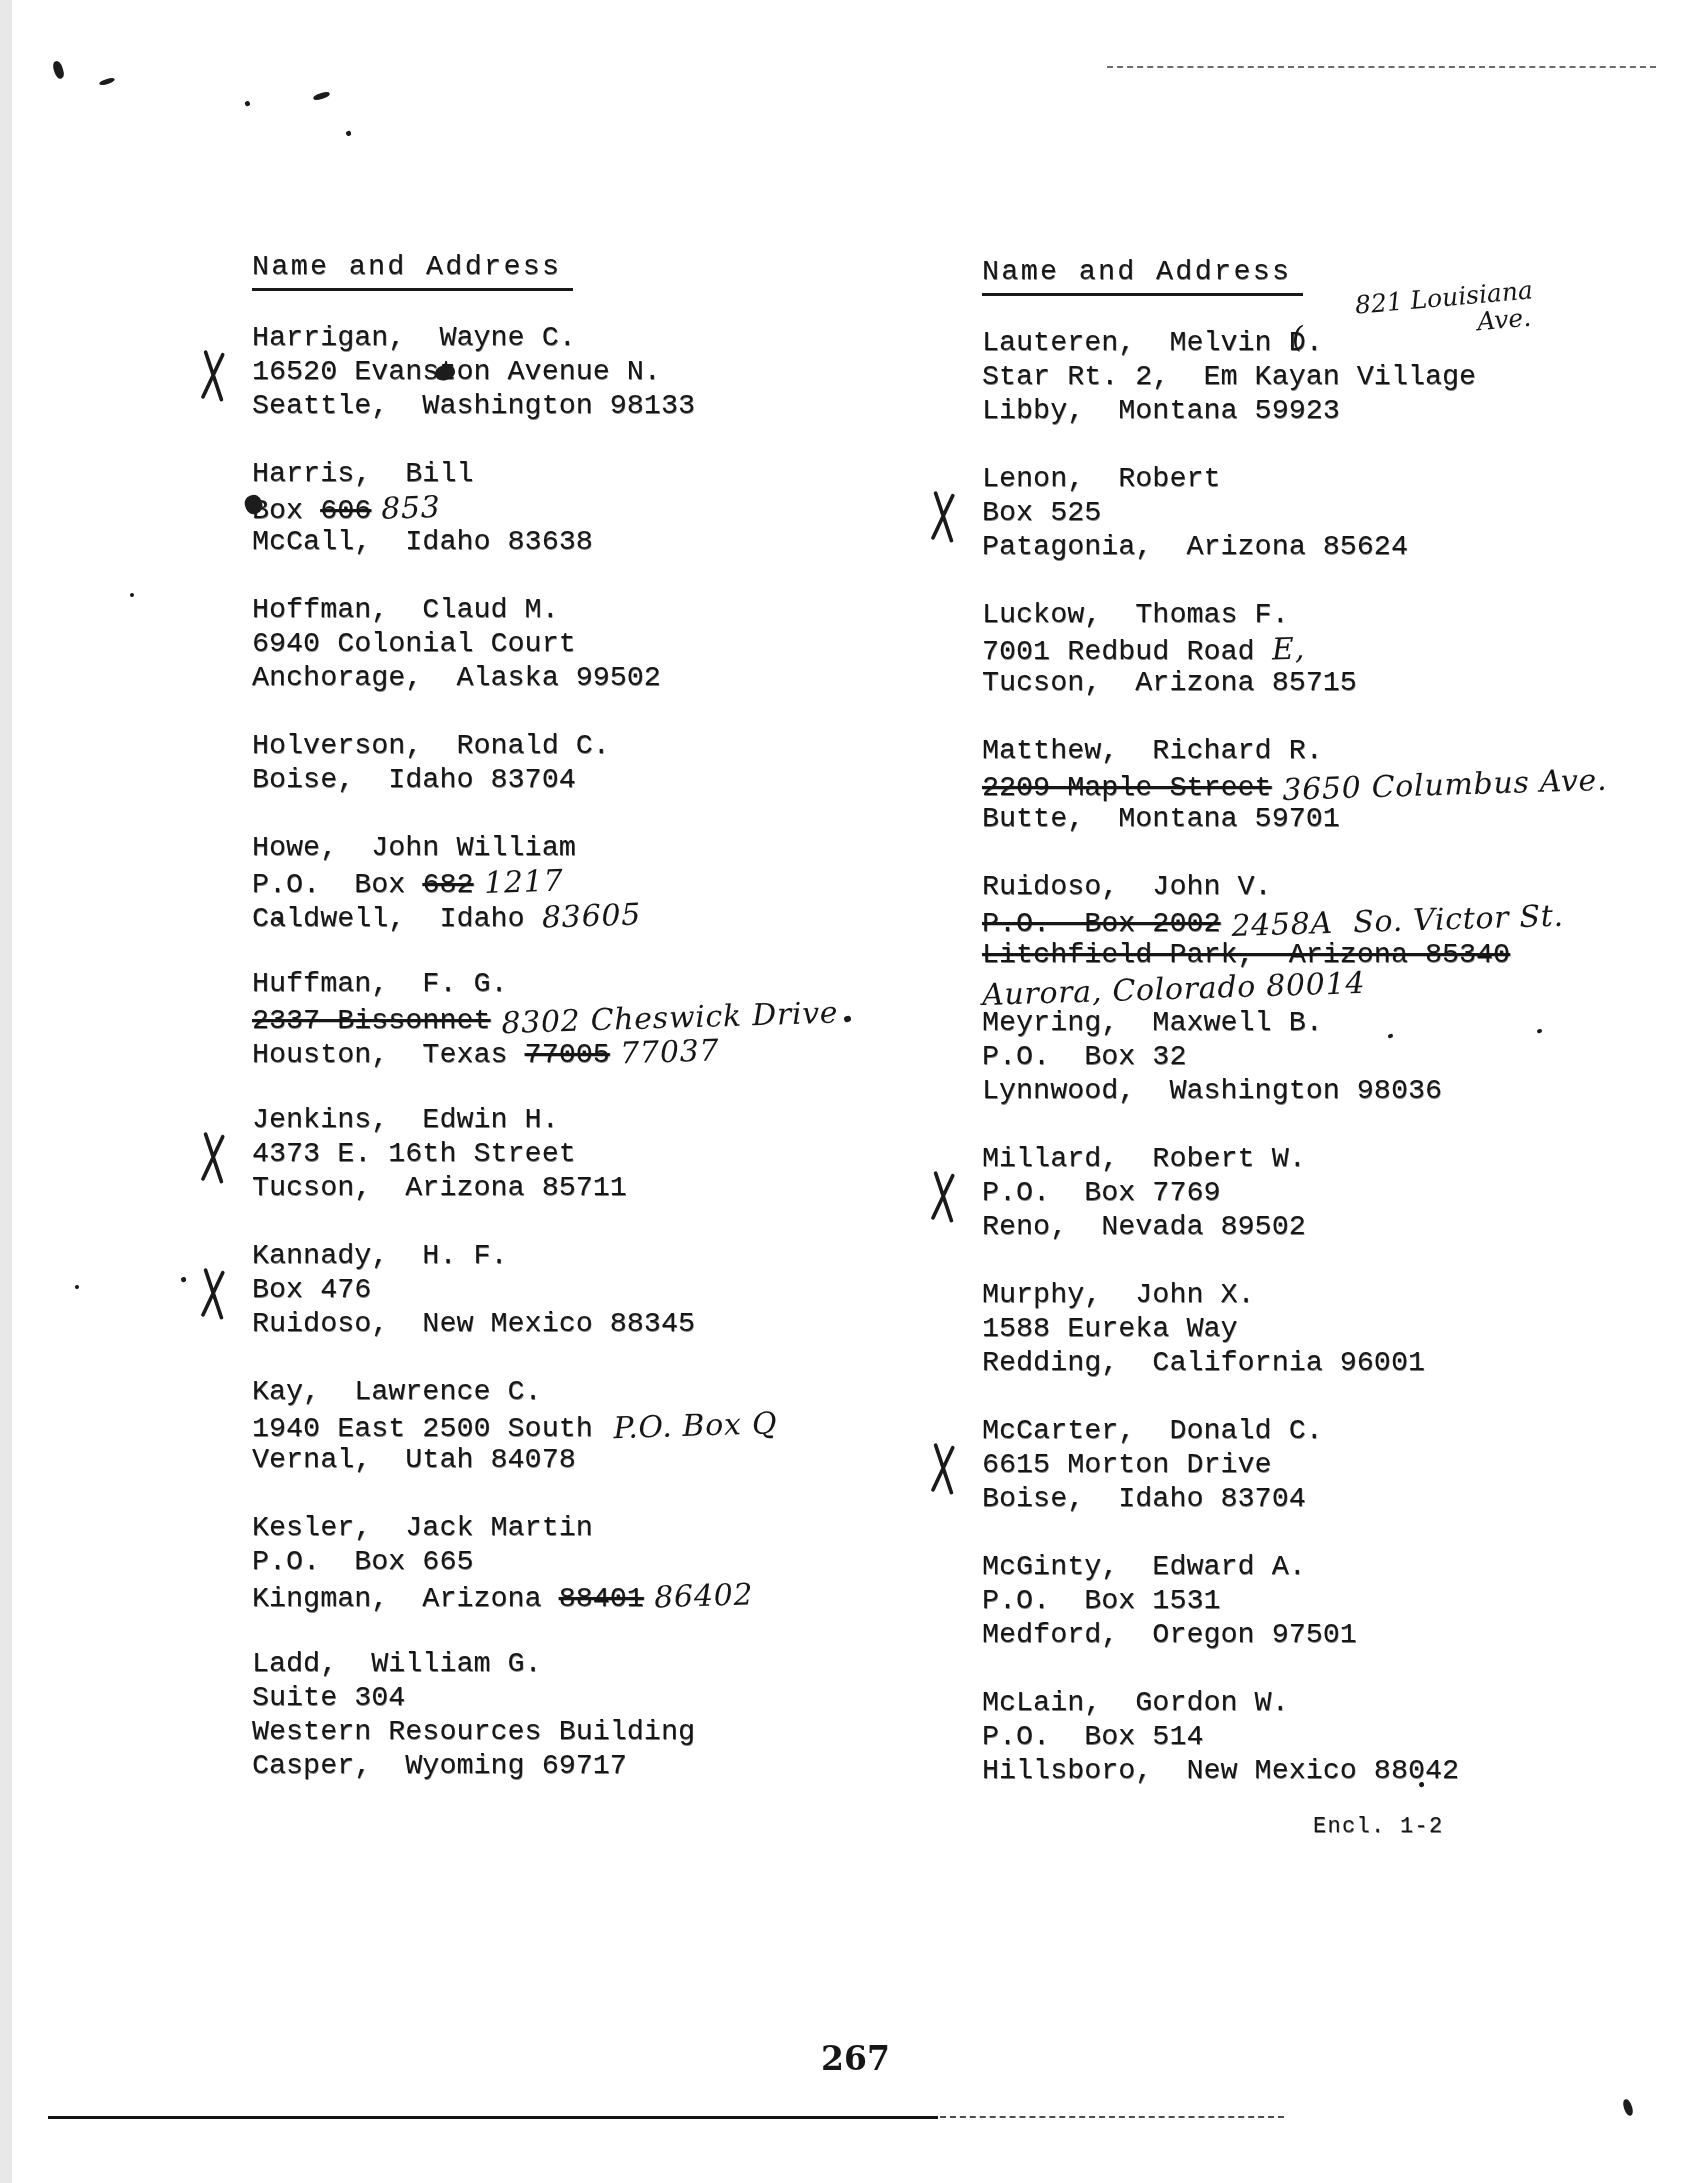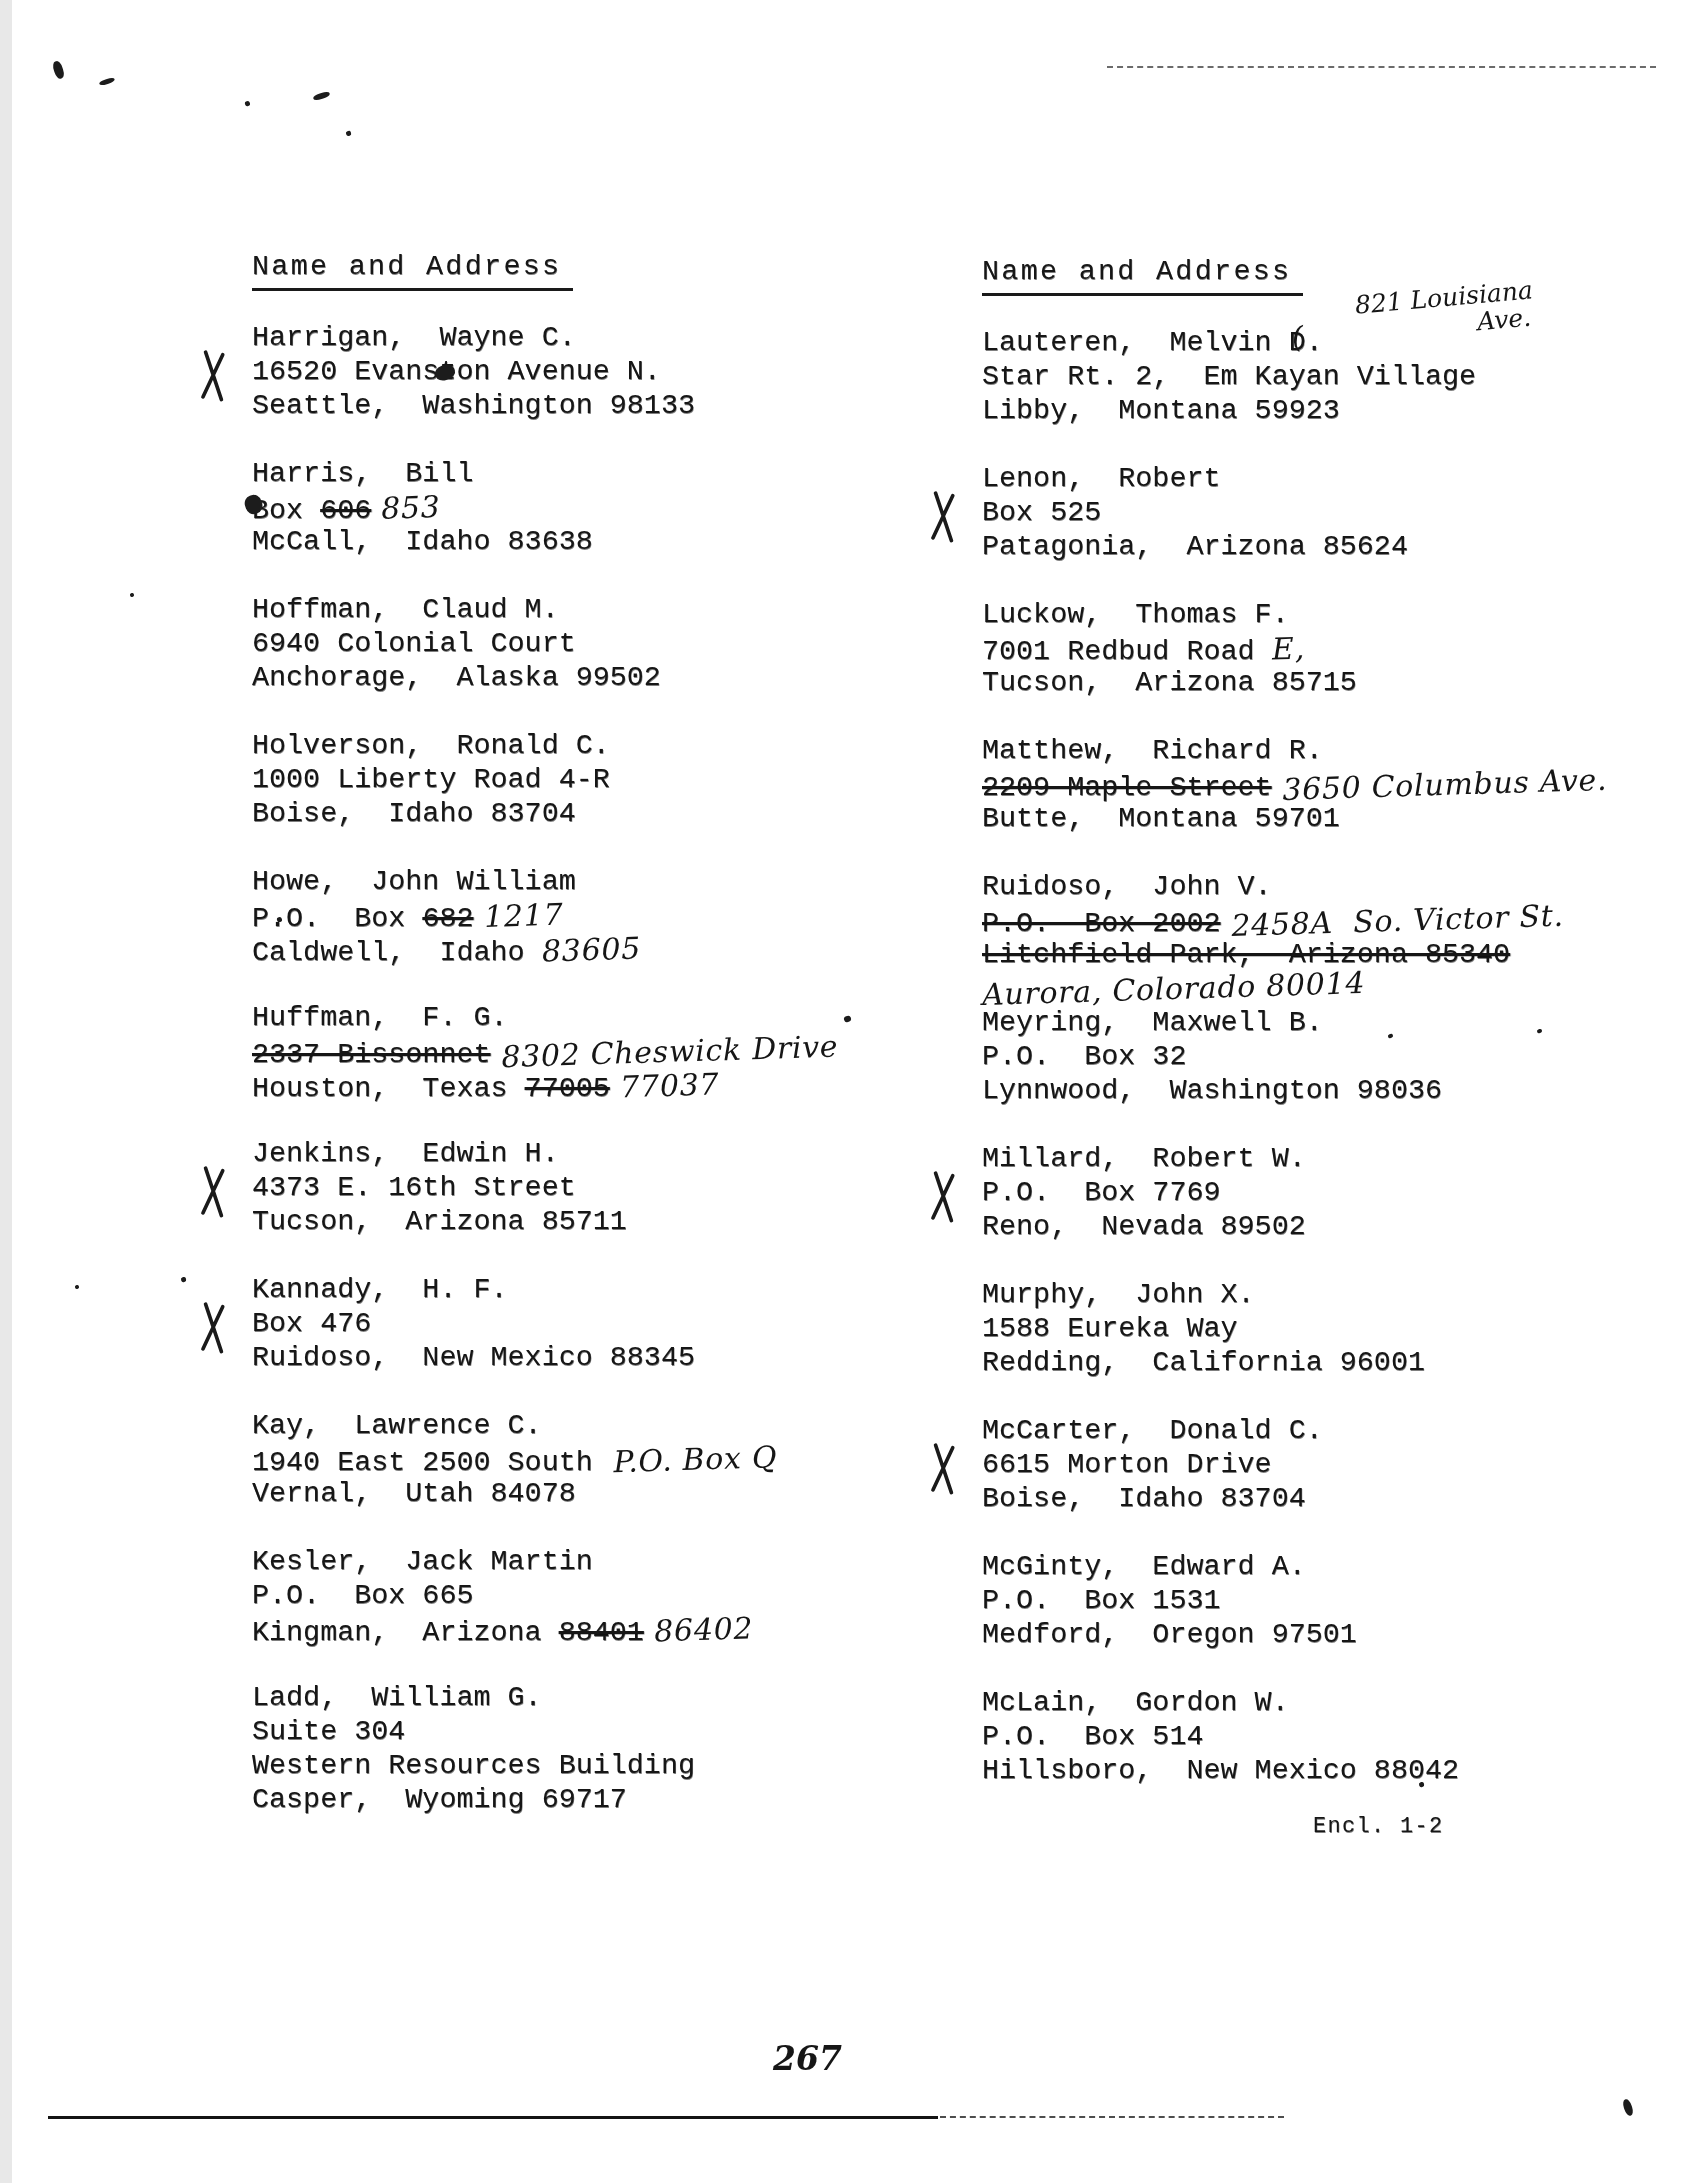--- a/index.html
+++ b/index.html
@@ -57,22 +57,23 @@
     text-shadow:none;
   }
   .annotation .l2{display:block;text-align:right;padding-right:4px;}
   .enclosure{
     position:absolute;left:1301px;top:1814px;
     font-size:22px;letter-spacing:1.3px;white-space:pre;
     text-shadow:0.5px 0.5px 0 rgba(0,0,0,.5);
   }
   .page-number{
     position:absolute;left:761px;top:2039px;width:165px;
+    text-align:center;
     font-family:"DejaVu Serif", serif;
-    font-weight:bold;font-size:33px;font-style:italic;
+    font-weight:bold;font-size:33px;
   }
   
   .speck{position:absolute;background:#1c1c1c;border-radius:45%;transform:rotate(-18deg);}
   .artifact-line-top{
     position:absolute;left:1095px;top:66px;width:549px;height:0;
     border-top:2.6px dashed #3a3a3a;opacity:.75;
   }
   .bottom-line-solid{position:absolute;left:36px;top:2116px;width:890px;height:3.3px;background:#141414;}
   .bottom-line-dashed{position:absolute;left:928px;top:2116px;width:344px;height:0;border-top:2.6px dashed #2e2e2e;opacity:.85;}
   .paren-mark{
@@ -86,21 +87,21 @@
 <div class="page">
 
   <div class="col col-left" id="col-left">
     <div class="col-header"><span>Name and Address</span></div>
     <div class="entries">
         <div class="entry"><svg class="xmark" width="29" height="57" viewBox="0 0 44 86">
             <path d="M10 6 L34 78 M36 10 L6 74" stroke="#1a1a1a" stroke-width="5.5" fill="none" stroke-linecap="round"></path>
           </svg><div class="line"><span class="typed">Harrigan,  Wayne C.</span></div><div class="line"><span class="typed">16520 Evanston Avenue N.</span></div><div class="line"><span class="typed">Seattle,  Washington 98133</span></div></div>
         <div class="entry"><div class="line"><span class="typed">Harris,  Bill</span></div><div class="line"><span class="typed">Box </span><span class="struck">606</span><span class="hand"> 853</span></div><div class="line"><span class="typed">McCall,  Idaho 83638</span></div></div>
         <div class="entry"><div class="line"><span class="typed">Hoffman,  Claud M.</span></div><div class="line"><span class="typed">6940 Colonial Court</span></div><div class="line"><span class="typed">Anchorage,  Alaska 99502</span></div></div>
-        <div class="entry"><div class="line"><span class="typed">Holverson,  Ronald C.</span></div><div class="line"><span class="typed">1000 Liberty Road 4-R</span></div><div class="line"><span class="typed">Boise,  Idaho 83704</span></div></div>
+        <div class="entry"><div class="line"><span class="typed">Holverson,  Ronald C.</span></div><div class="line"><span class="typed">Boise,  Idaho 83704</span></div></div>
         <div class="entry"><div class="line"><span class="typed">Howe,  John William</span></div><div class="line"><span class="typed">P.O.  Box </span><span class="struck">682</span><span class="hand"> 1217</span></div><div class="line"><span class="typed">Caldwell,  Idaho </span><span class="hand">83605</span></div></div>
         <div class="entry"><div class="line"><span class="typed">Huffman,  F. G.</span></div><div class="line"><span class="struck">2337 Bissonnet</span><span class="hand"> 8302 Cheswick Drive</span></div><div class="line"><span class="typed">Houston,  Texas </span><span class="struck">77005</span><span class="hand"> 77037</span></div></div>
         <div class="entry"><svg class="xmark" width="29" height="57" viewBox="0 0 44 86">
             <path d="M10 6 L34 78 M36 10 L6 74" stroke="#1a1a1a" stroke-width="5.5" fill="none" stroke-linecap="round"></path>
           </svg><div class="line"><span class="typed">Jenkins,  Edwin H.</span></div><div class="line"><span class="typed">4373 E. 16th Street</span></div><div class="line"><span class="typed">Tucson,  Arizona 85711</span></div></div>
         <div class="entry"><svg class="xmark" width="29" height="57" viewBox="0 0 44 86">
             <path d="M10 6 L34 78 M36 10 L6 74" stroke="#1a1a1a" stroke-width="5.5" fill="none" stroke-linecap="round"></path>
           </svg><div class="line"><span class="typed">Kannady,  H. F.</span></div><div class="line"><span class="typed">Box 476</span></div><div class="line"><span class="typed">Ruidoso,  New Mexico 88345</span></div></div>
         <div class="entry"><div class="line"><span class="typed">Kay,  Lawrence C.</span></div><div class="line"><span class="typed">1940 East 2500 South</span><span class="hand">  P.O. Box Q</span></div><div class="line"><span class="typed">Vernal,  Utah 84078</span></div></div>
         <div class="entry"><div class="line"><span class="typed">Kesler,  Jack Martin</span></div><div class="line"><span class="typed">P.O.  Box 665</span></div><div class="line"><span class="typed">Kingman,  Arizona </span><span class="struck">88401</span><span class="hand"> 86402</span></div></div>

